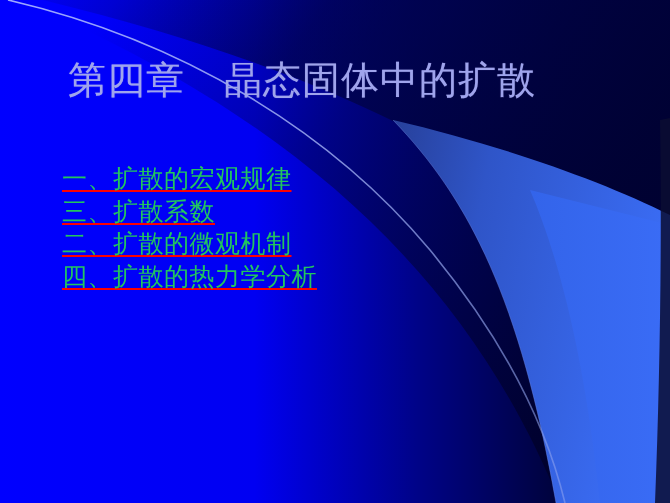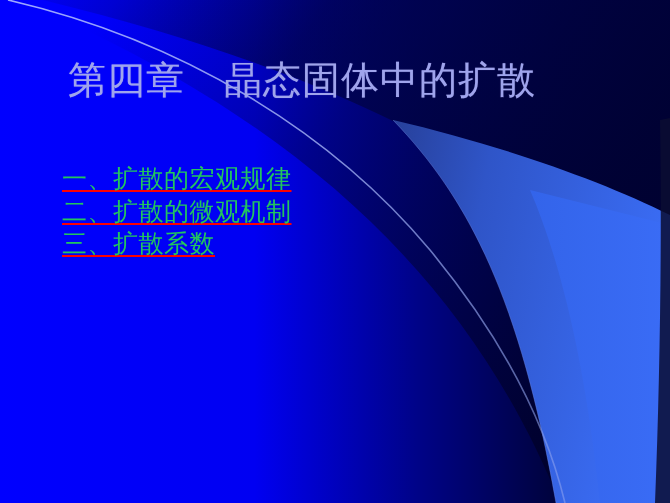--- a/index.html
+++ b/index.html
@@ -123,18 +123,19 @@
 
     <path d="M 393,120 C 470,200 520,300 556,503" fill="none" stroke="#6f86e0" stroke-width="0.8" opacity="0.5"></path>
   </svg>
 
   <div id="content">
 
     <div id="slide-title">第四章　晶态固体中的扩散</div>
 
     <div id="toc">
       <span class="toc-item">一、扩散的宏观规律</span>
+      <span class="toc-item">三、扩散系数</span>
       <span class="toc-item">二、扩散的微观机制</span>
-      <span class="toc-item">三、扩散系数</span>
+      <span class="toc-item">四、扩散的热力学分析</span>
     </div>
 
   </div>
 </div>
 
 </body></html>

